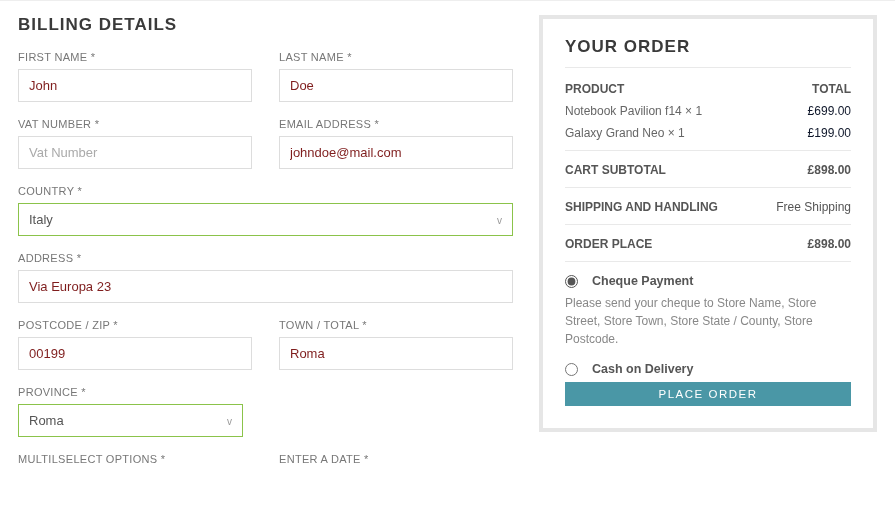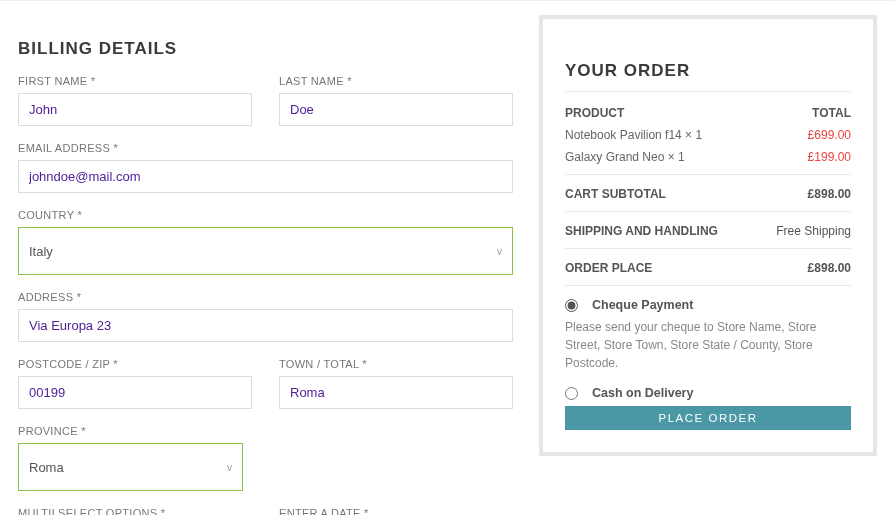--- a/index.html
+++ b/index.html
@@ -1,37 +1,37 @@
 <!DOCTYPE html>
 <html><head>
 <meta charset="utf-8">
 <style>
 * { box-sizing: border-box; margin: 0; padding: 0; }
 body { font-family: Arial, Helvetica, sans-serif; background: #fff; width: 895px; height: 515px; overflow: hidden; color: #555; font-size: 13px; }
 .page { display: flex; padding: 14px 18px 0 18px; gap: 26px; border-top: 1px solid #eee; }
 .left { flex: 1; }
 .right { width: 338px; }
-h2 { font-family: "Arial Black", Arial, sans-serif; font-weight: 900; font-size: 17px; letter-spacing: 1px; color: #3a3a3a; margin-bottom: 16px; margin-top: 24px; }
+h2 { font-family: "Arial Black", Arial, sans-serif; font-weight: 900; font-size: 17px; letter-spacing: 1px; color: #3a3a3a; margin-bottom: 16px; }
 .row { display: flex; gap: 27px; margin-bottom: 16px; }
 .field { flex: 1; display: flex; flex-direction: column; }
 .field.full { width: 100%; }
 .label { font-size: 11px; color: #777; margin-bottom: 6px; letter-spacing: 0.3px; }
 .req::after { content: " *"; color: #777; }
-input[type=text] { height: 33px; border: 1px solid #ddd; padding: 0 10px; font-size: 13px; color: #4c1d95; background: #fff; }
+input[type=text] { height: 33px; border: 1px solid #ddd; padding: 0 10px; font-size: 13px; color: #7f1d1d; background: #fff; }
 input[type=text]::placeholder { color: #aaa; }
-.select { position: relative; height: 48px; border: 1px solid #ddd; display: flex; align-items: center; padding: 0 10px; background: #fff; font-size: 13px; cursor: pointer; }
+.select { position: relative; height: 33px; border: 1px solid #ddd; display: flex; align-items: center; padding: 0 10px; background: #fff; font-size: 13px; cursor: pointer; }
 .select.green { border: 1px solid #8bc34a; }
 .select .chev { position: absolute; right: 10px; top: 50%; transform: translateY(-50%); font-size: 10px; color: #999; }
 .narrow .select { width: 225px; }
 .order-box { border: 4px solid #e6e6e6; padding: 18px 22px 22px 22px; }
 .order-box h2 { margin-bottom: 10px; }
 .hr { border-top: 1px solid #e9e9e9; margin: 2px 0 14px 0; }
 .orow { display: flex; justify-content: space-between; align-items: baseline; font-size: 12px; margin-bottom: 8px; }
 .orow .l { color: #666; }
-.orow .r { color: #ef4444; }
+.orow .r { color: #0f172a; }
 .orow.head .l, .orow.head .r { font-weight: bold; color: #555; font-size: 12px; }
 .sep { border-top: 1px solid #e9e9e9; margin: 10px 0 12px 0; }
 .pay { margin-top: 6px; }
 .payopt { display: flex; align-items: center; gap: 14px; font-size: 12.5px; font-weight: bold; color: #555; margin-bottom: 6px; }
 .paydesc { font-size: 12px; color: #888; line-height: 1.5; margin: 4px 0 14px 0; }
 input[type=radio] { width: 13px; height: 13px; accent-color: #555; }
 .place { width: 100%; height: 24px; background: #4a97a6; color: #fff; border: none; font-family: "Arial Black", Arial; font-size: 11.5px; letter-spacing: 1.5px; cursor: pointer; }
 </style>
 </head>
 <body>
@@ -46,20 +46,24 @@
         <input type="text" value="John" style="">
       </div>
       <div class="field">
         <span class="label req">LAST NAME</span>
         <input type="text" value="Doe" style="">
       </div>
     </div>
 
 
     <div class="row">
+      <div class="field">
+        <span class="label req">VAT NUMBER</span>
+        <input type="text" placeholder="Vat Number" style="">
+      </div>
       <div class="field">
         <span class="label req">EMAIL ADDRESS</span>
         <input type="text" value="johndoe@mail.com" style="">
       </div>
     </div>
 
     <div class="row">
       <div class="field full">
         <span class="label req">COUNTRY</span>
         <div class="select green">

